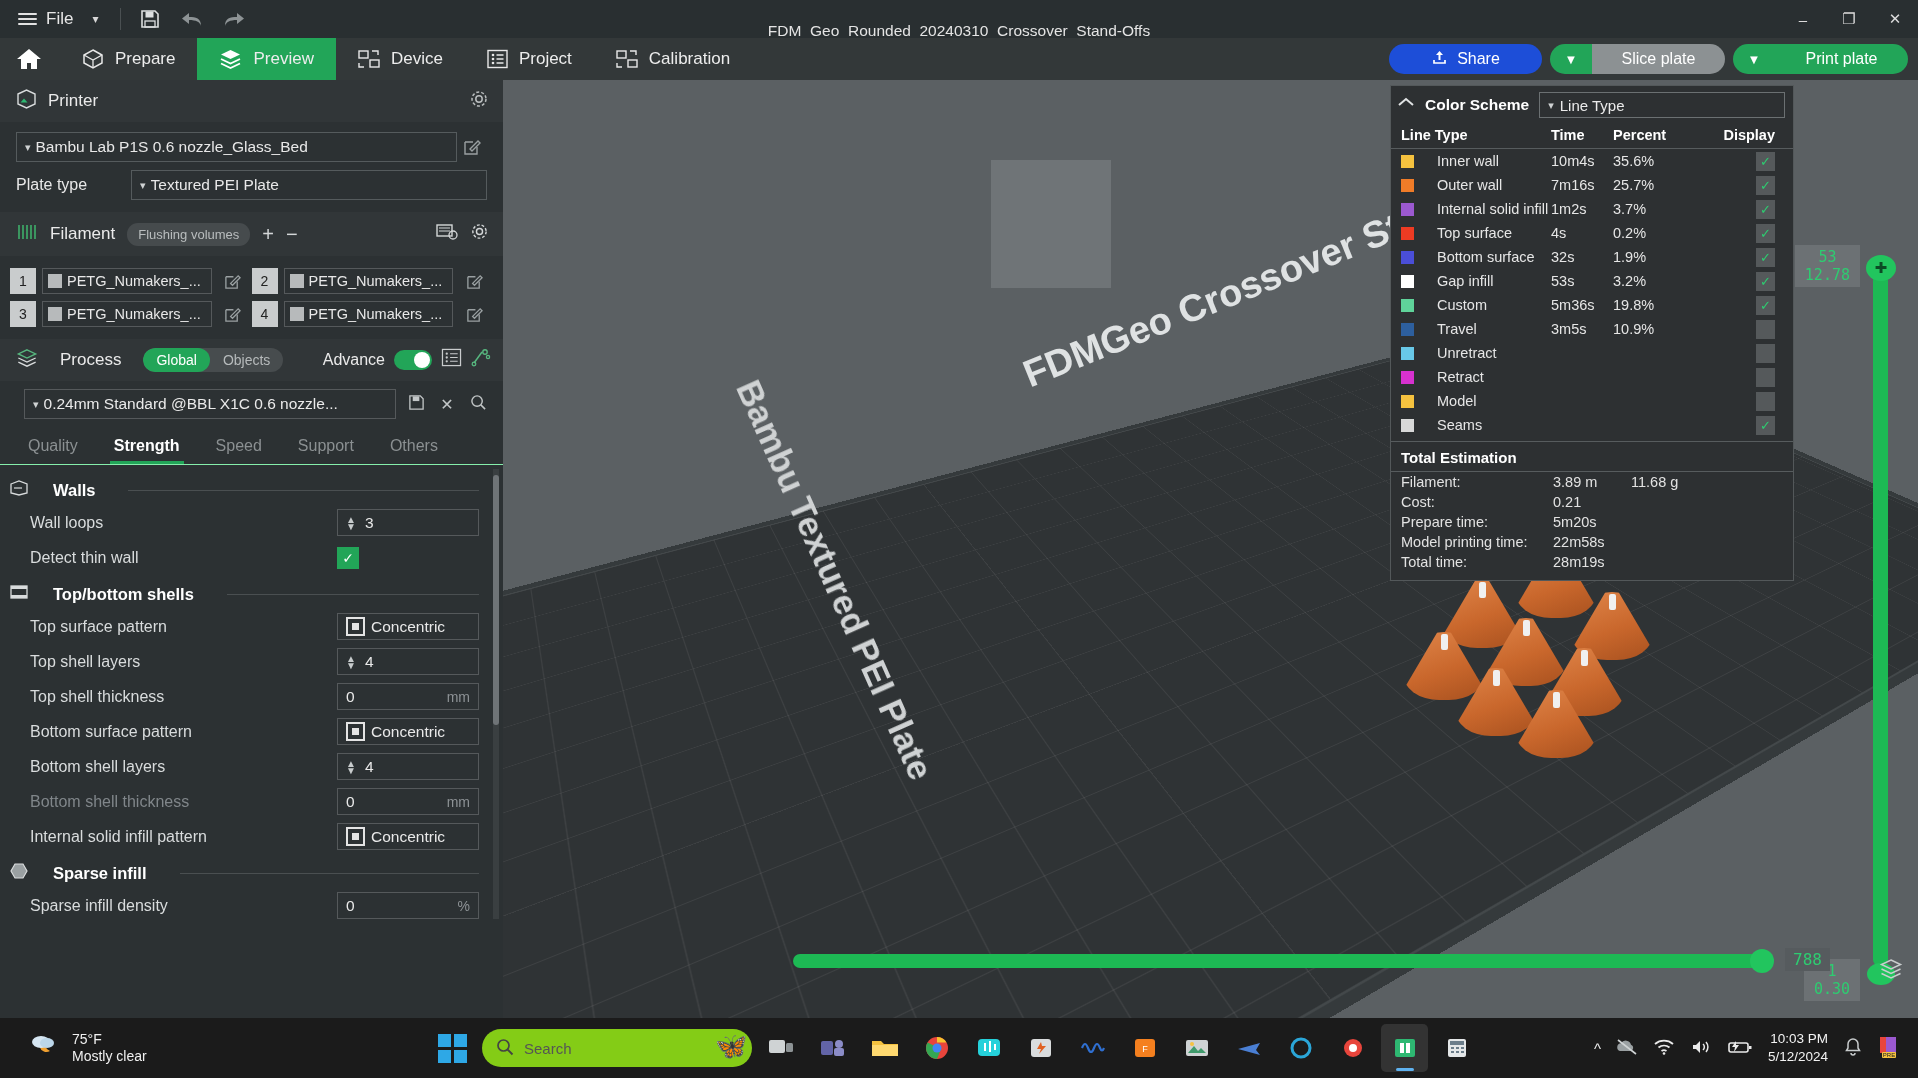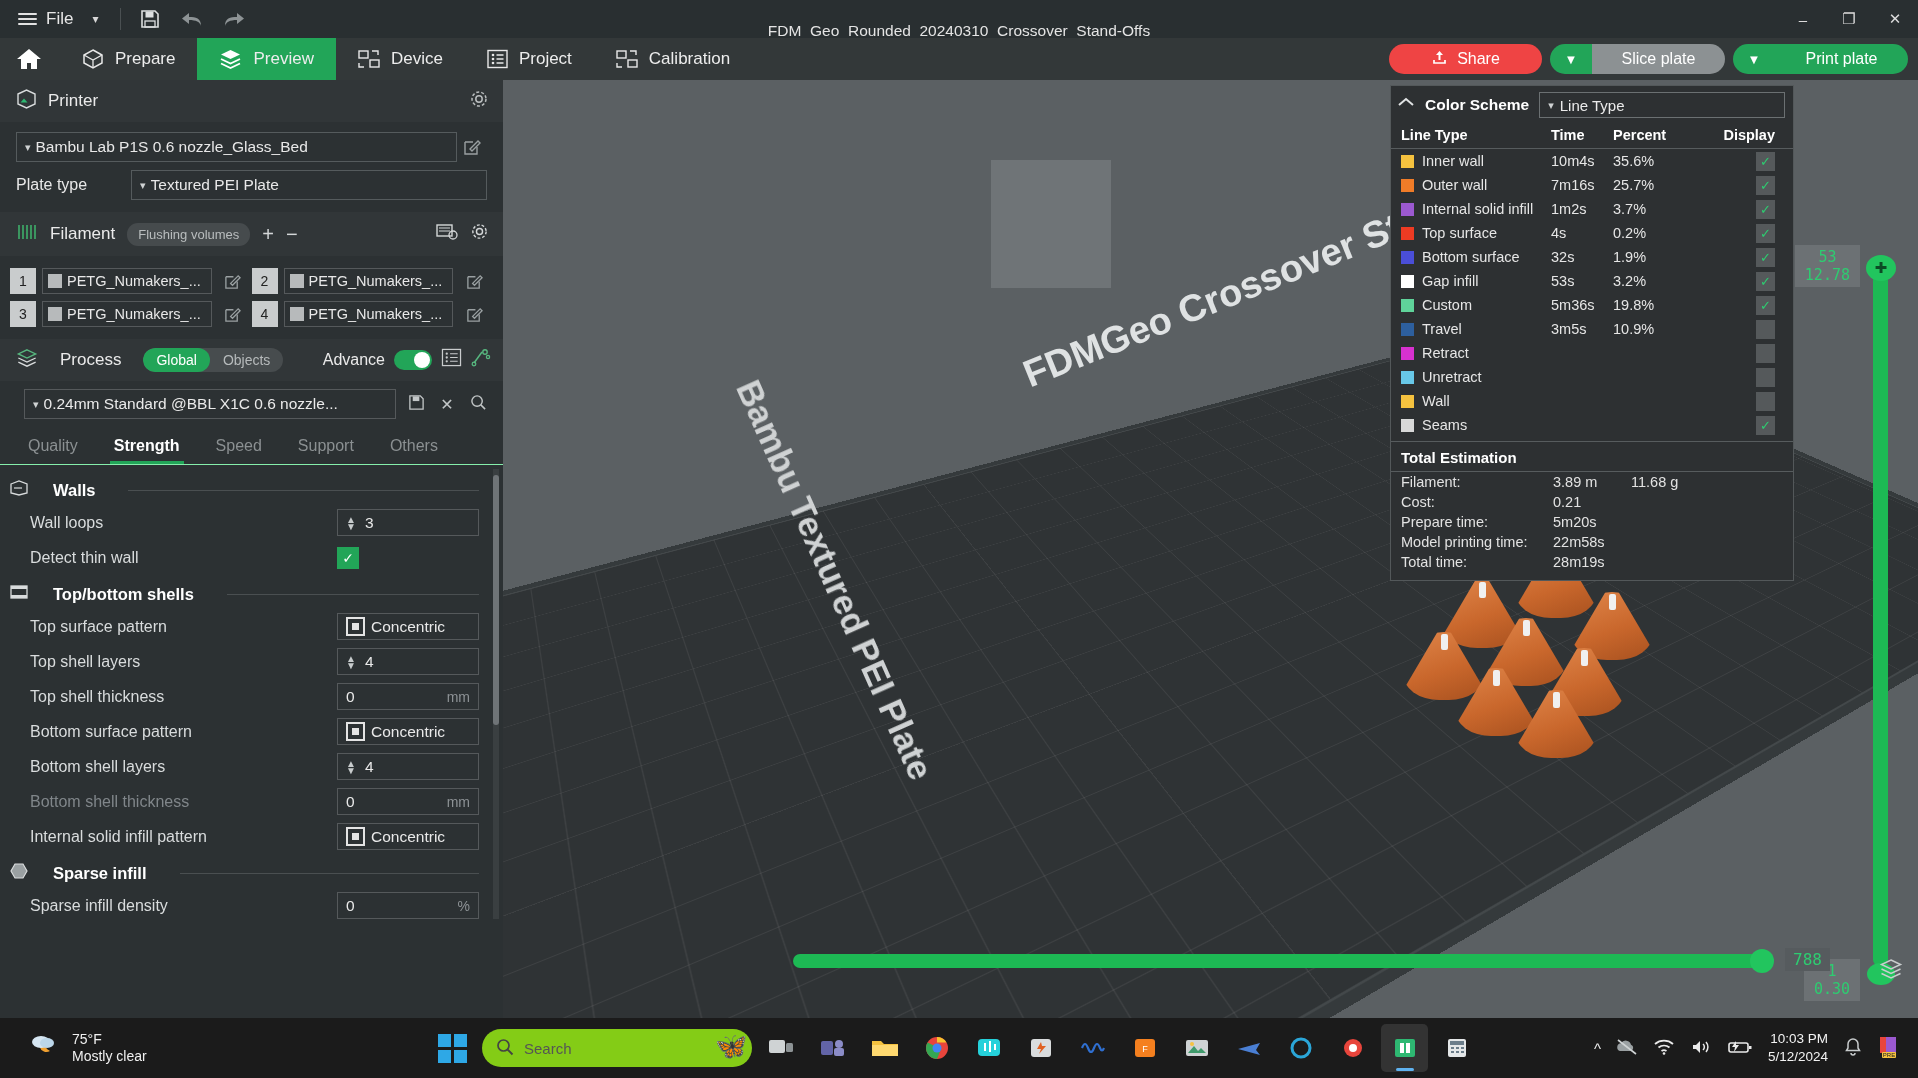--- a/index.html
+++ b/index.html
@@ -52,21 +52,21 @@
   }
   .tb-tab.home { padding: 0 18px 0 16px; }
   .tb-tab.active { background: #22a558; }
   .tb-tab svg { display: block; }
   .tb-right {
     position: absolute; right: 10px; top: 0; height: 42px;
     display: flex; align-items: center; gap: 8px;
   }
   .btn-share {
     display: flex; align-items: center; justify-content: center; gap: 9px;
-    background: #ef4444; color: #fff; border-radius: 17px;
+    background: #1d4ed8; color: #fff; border-radius: 17px;
     height: 30px; width: 153px; font-size: 16px;
   }
   .split { display: flex; align-items: center; height: 30px; }
   .split-arrow {
     width: 42px; height: 30px; background: #22a558; color: #fff;
     border-radius: 15px 0 0 15px; display: flex; align-items: center;
     justify-content: center; font-size: 13px;
   }
   .split-main {
     height: 30px; display: flex; align-items: center; justify-content: center;
@@ -303,21 +303,21 @@
     padding: 3px 10px 5px 10px; border-bottom: 1px solid #575c5e;
   }
   .c-type { width: 150px; }
   .c-time { width: 62px; }
   .c-pct  { width: 86px; }
   .c-disp { flex: 1; text-align: right; padding-right: 8px; }
   .cs-row {
     display: flex; align-items: center; font-size: 14.5px; color: #e6e6e6;
     padding: 1px 10px; height: 24px;
   }
-  .cs-row .c-type { display: flex; align-items: center; gap: 8px; }
+  .cs-row .c-type { display: flex; align-items: center; gap: 23px; }
   .cs-sw { width: 13px; height: 13px; flex: none; }
   .cbox {
     width: 19px; height: 19px; background: #55595b; display: inline-flex;
     align-items: center; justify-content: center; color: #2ecc71; font-size: 13px;
     float: right;
   }
   .cs-total {
     color: #fff; font-weight: bold; font-size: 15px; padding: 7px 10px 5px 10px;
     border-top: 1px solid #575c5e; border-bottom: 1px solid #575c5e; margin-top: 4px;
   }
@@ -953,44 +953,44 @@
             <span>Travel</span>
           </span>
         <span class="c-time">3m5s</span>
         <span class="c-pct">10.9%</span>
         <span class="c-disp">
             <span class="cbox"></span>
           </span>
       </div>
       <div class="cs-row">
         <span class="c-type">
-            <span class="cs-sw" style="background:#d731cf"></span>
-            <span>Retract</span>
+            <span class="cs-sw" style="background:#68c8e8"></span>
+            <span>Unretract</span>
           </span>
         <span class="c-time"></span>
         <span class="c-pct"></span>
         <span class="c-disp">
             <span class="cbox"></span>
           </span>
       </div>
       <div class="cs-row">
         <span class="c-type">
-            <span class="cs-sw" style="background:#68c8e8"></span>
-            <span>Unretract</span>
+            <span class="cs-sw" style="background:#d731cf"></span>
+            <span>Retract</span>
           </span>
         <span class="c-time"></span>
         <span class="c-pct"></span>
         <span class="c-disp">
             <span class="cbox"></span>
           </span>
       </div>
       <div class="cs-row">
         <span class="c-type">
             <span class="cs-sw" style="background:#f5c23f"></span>
-            <span>Wall</span>
+            <span>Model</span>
           </span>
         <span class="c-time"></span>
         <span class="c-pct"></span>
         <span class="c-disp">
             <span class="cbox"></span>
           </span>
       </div>
       <div class="cs-row">
         <span class="c-type">
             <span class="cs-sw" style="background:#d8d8d8"></span>

